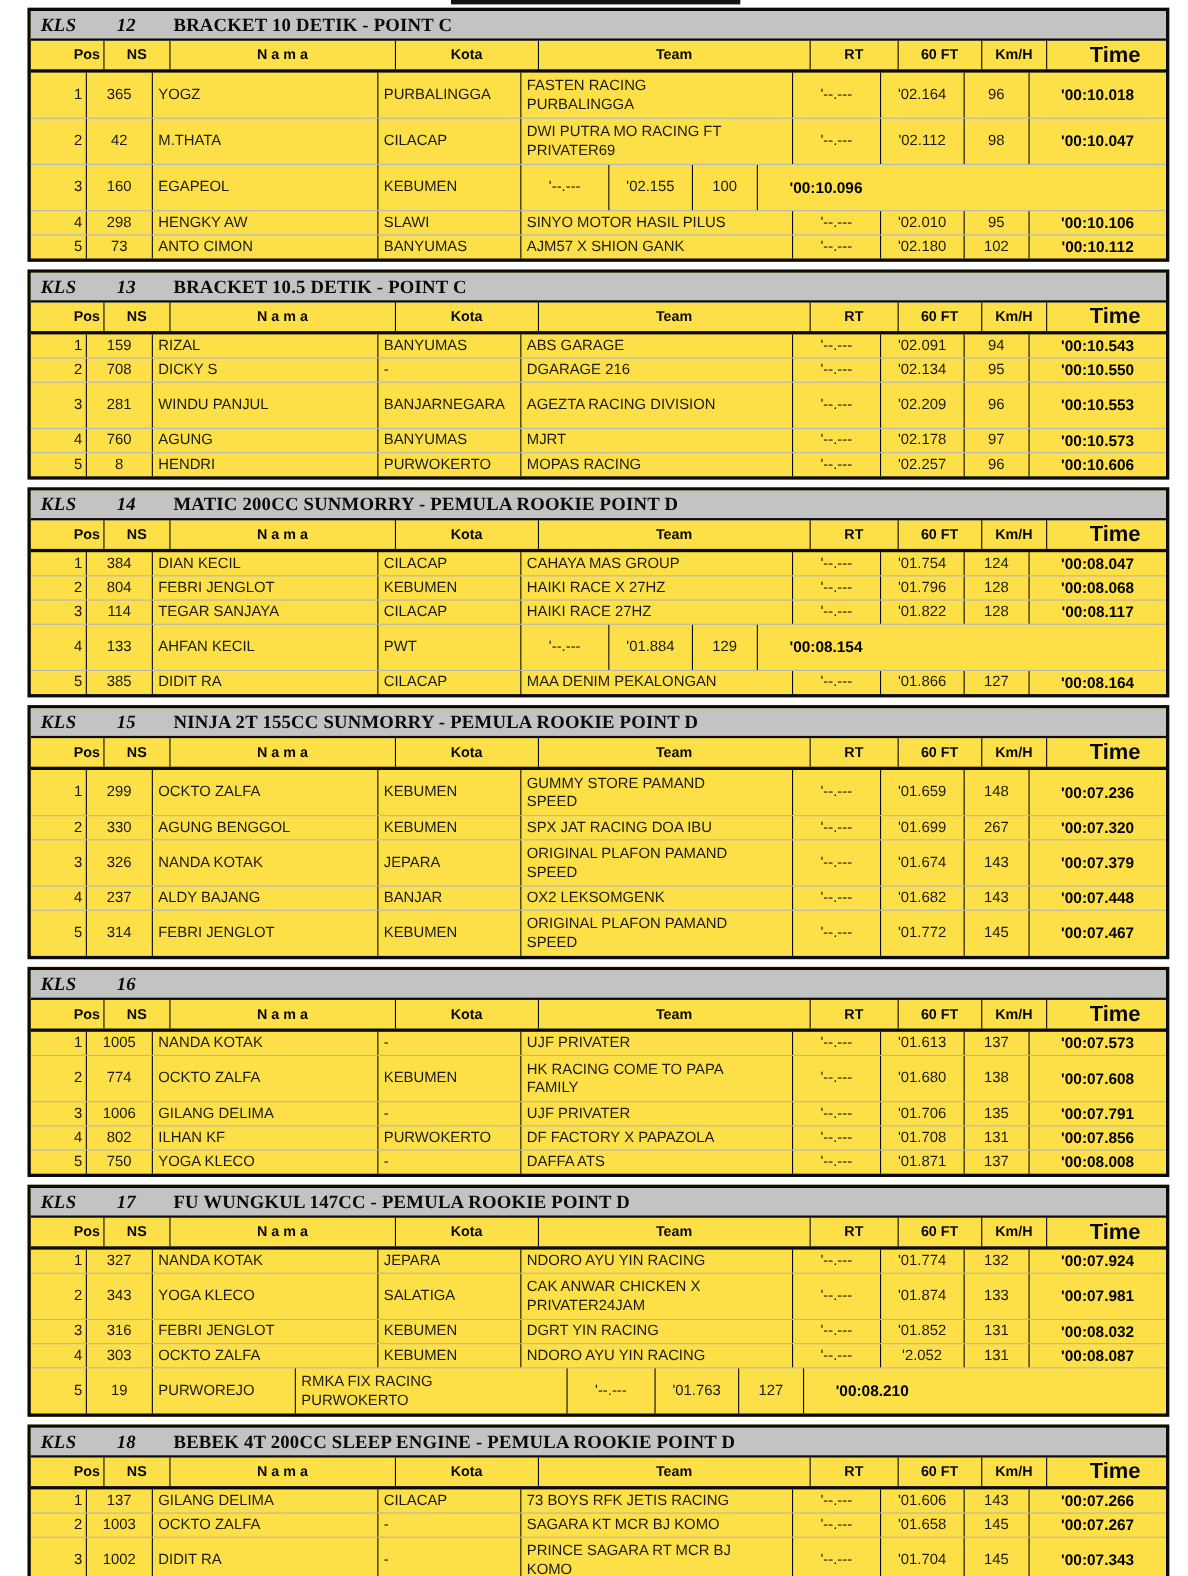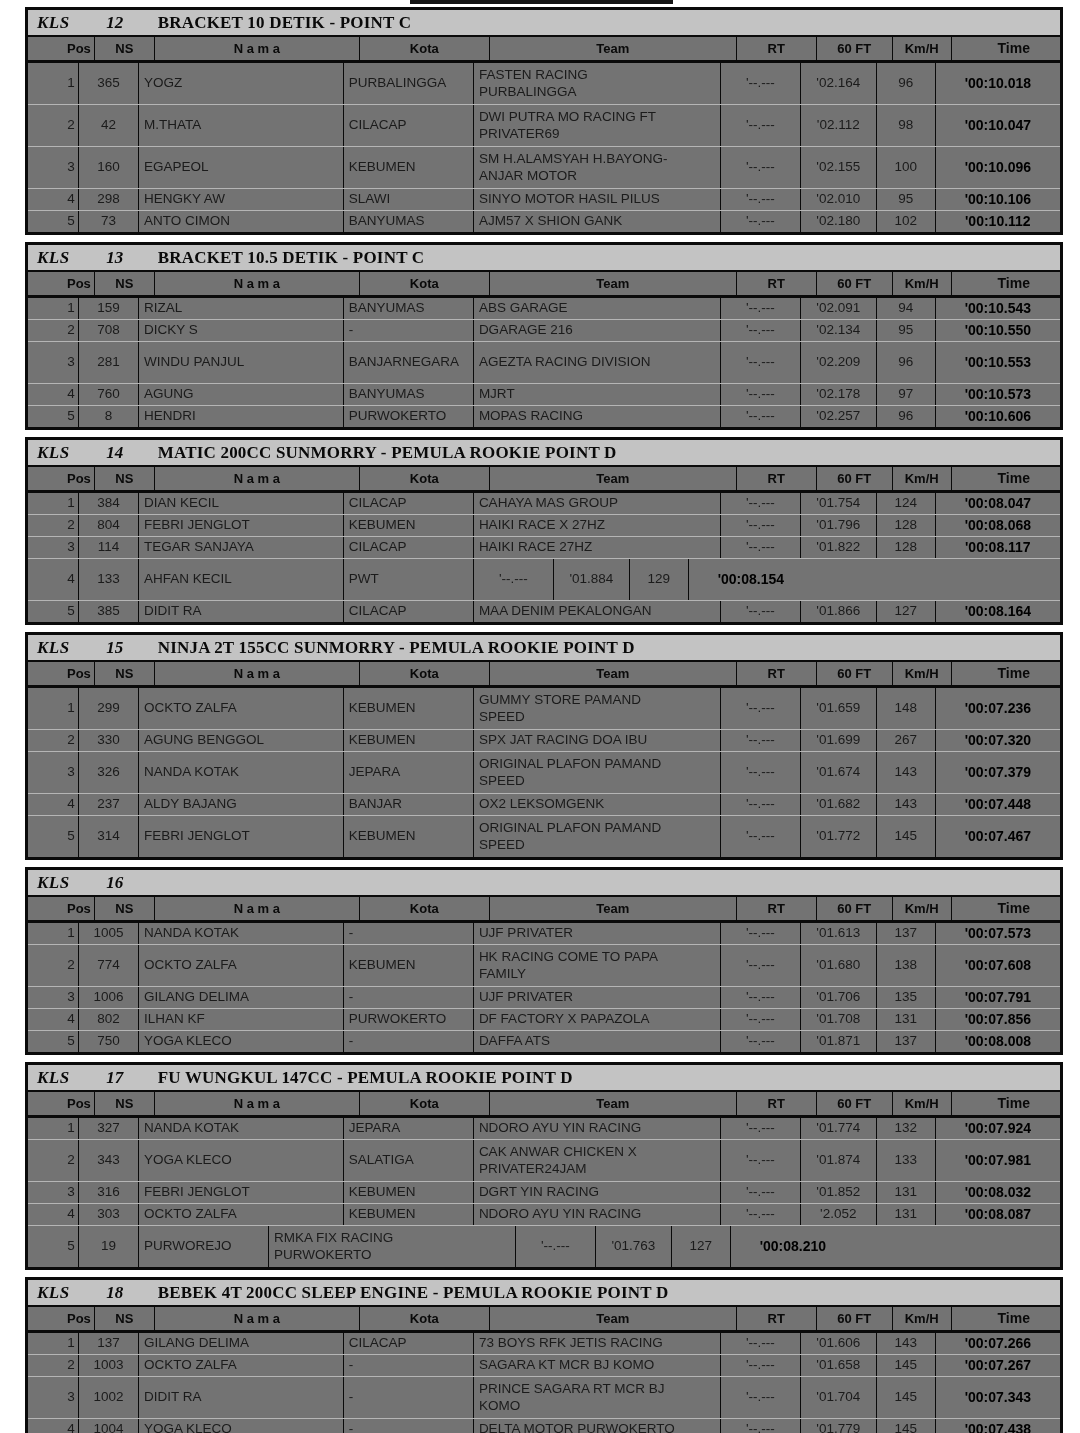--- a/index.html
+++ b/index.html
@@ -2,39 +2,39 @@
 <html><head>
 <meta charset="utf-8">
 <style>
   html,body{margin:0;padding:0;}
   body{
     width:1080px;height:1433px;background:#ffffff;overflow:hidden;
     font-family:"Liberation Sans", sans-serif;position:relative;
   }
   .page{position:relative;padding-top:7px;}
   .top-frag{position:absolute;top:0;left:410px;width:263px;height:4px;background:#151515;}
-  .tbl{width:1032px;margin:0 0 7px 25px;border:3px solid #0a0a0a;background:#737373;}
+  .tbl{width:1032px;margin:0 0 7px 25px;border:3px solid #0a0a0a;background:#fde047;}
   .titlebar{
     height:25px;background:#c3c3c3;border-bottom:2px solid #0a0a0a;
     display:flex;align-items:center;
     font-family:"Liberation Serif", serif;font-weight:bold;font-size:17px;color:#0a0a0a;
   }
   .kls{font-style:italic;margin-left:9px;letter-spacing:0.5px;}
   .num{font-style:italic;margin-left:28px;width:34px;text-align:center;}
   .ttl{margin-left:26px;letter-spacing:0.2px;white-space:nowrap;}
   .row{display:flex;align-items:stretch;}
   .cell{
     box-sizing:border-box;display:flex;align-items:center;justify-content:center;
     min-height:21px;border-left:1px solid #0a0a0a;padding:1px 3px;
     font-size:13.5px;color:#1b1b1b;line-height:1.2;text-align:center;
   }
   .cell:first-child{border-left:none;padding-left:39px;}
   .hdr .cell{font-weight:bold;font-size:13px;color:#0a0a0a;min-height:23px;}
   .hdr{border-bottom:3px solid #0a0a0a;}
-  .hdr .c8{font-size:14px;}
+  .hdr .c8{font-size:20px;}
   .tbody .row + .row{border-top:1px solid #b5b5b5;}
   .tall .cell{min-height:41px;}
   .c0{flex:0 0 4.84%;}
   .c1{flex:0 0 5.81%;}
   .c2{flex:0 0 19.86%;}
   .c3{flex:0 0 12.60%;}
   .c4{flex:0 0 23.93%;}
   .c5{flex:0 0 7.75%;}
   .c6{flex:0 0 7.36%;}
   .c7{flex:0 0 5.72%;}
@@ -89,22 +89,20 @@
             <div class="cell c5">'--.---</div>
             <div class="cell c6">'02.112</div>
             <div class="cell c7">98</div>
             <div class="cell c8 time">'00:10.047</div>
           </div>
           <div class="row tall">
             <div class="cell c0">3</div>
             <div class="cell c1">160</div>
             <div class="cell c2 left">EGAPEOL</div>
             <div class="cell c3 left">KEBUMEN</div>
-            <div class="cell c4 left team">SM H.ALAMSYAH H.BAYONG-
-ANJAR MOTOR</div>
             <div class="cell c5">'--.---</div>
             <div class="cell c6">'02.155</div>
             <div class="cell c7">100</div>
             <div class="cell c8 time">'00:10.096</div>
           </div>
           <div class="row">
             <div class="cell c0">4</div>
             <div class="cell c1">298</div>
             <div class="cell c2 left">HENGKY AW</div>
             <div class="cell c3 left">SLAWI</div>

